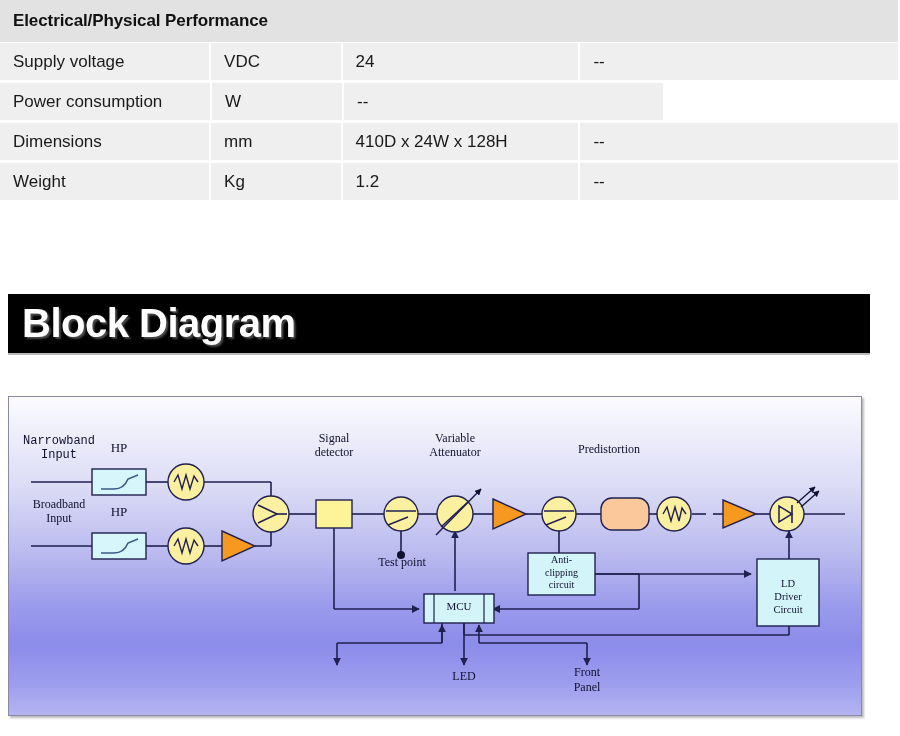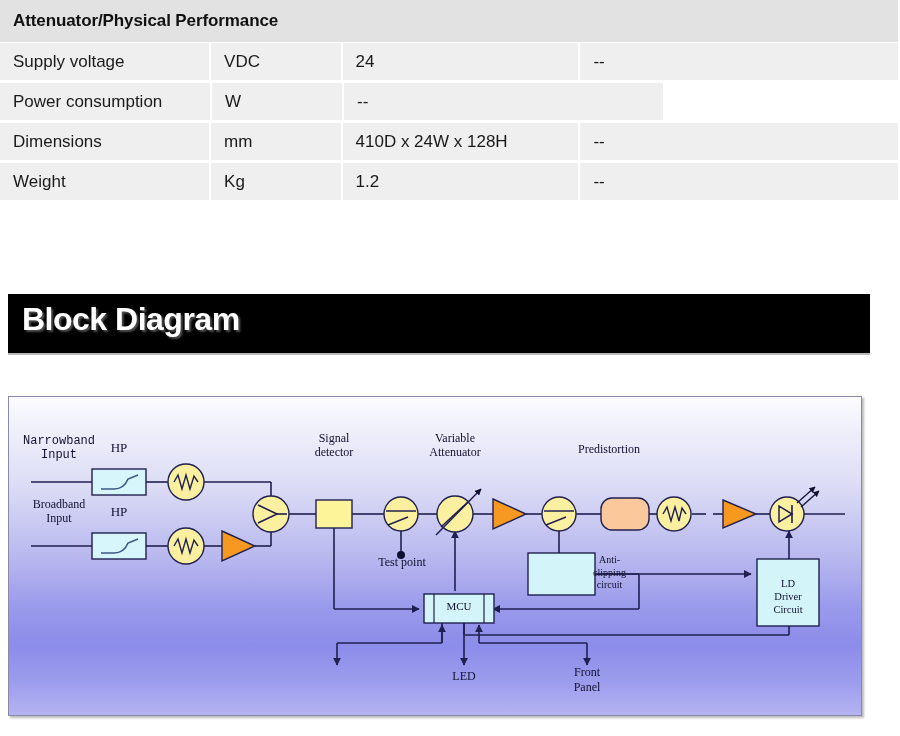--- a/index.html
+++ b/index.html
@@ -63,21 +63,21 @@
     width: 862px;
     height: 61px;
     background: #000000;
     border-bottom: 2px solid #b9b9b9;
     box-sizing: border-box;
   }
   #block-banner .banner-text {
     position: absolute;
     left: 14px;
     top: 7px;
-    font-size: 32px;
+    font-size: 40px;
     font-weight: bold;
     color: #ffffff;
     letter-spacing: -0.5px;
     text-shadow: 2px 2px 2px rgba(90,90,90,0.85);
   }
 
   
   #diagram-frame {
     position: absolute;
     left: 8px;
@@ -101,21 +101,21 @@
   #diagram-svg {
     position: absolute;
     left: 0;
     top: 0;
   }
 </style>
 </head>
 <body>
 
 <div id="spec-table">
-  <div class="spec-header">Attenuator/Physical Performance</div>
+  <div class="spec-header">Electrical/Physical Performance</div>
 
   <div class="spec-row">
     <div class="spec-cell c0">Supply voltage</div>
     <div class="spec-cell c1">VDC</div>
     <div class="spec-cell c2">24</div>
     <div class="spec-cell c3">--</div>
   </div>
 
   <div class="spec-row">
     <div class="spec-cell c0">Power consumption</div>
@@ -324,21 +324,21 @@
 
   <div style="position:absolute;left:400px;top:34px;width:92px;text-align:center;font-family:'Liberation Serif',serif;font-size:12px;color:#101030;line-height:14px;">
     <span>Variable</span><br>
     <span>Attenuator</span>
   </div>
 
   <div style="position:absolute;left:530px;top:45px;width:140px;text-align:center;font-family:'Liberation Serif',serif;font-size:12px;color:#101030;">Predistortion</div>
 
   <div style="position:absolute;left:345px;top:158px;width:96px;text-align:center;font-family:'Liberation Serif',serif;font-size:12px;color:#101030;">Test point</div>
 
-  <div style="position:absolute;left:519px;top:157px;width:67px;text-align:center;font-family:'Liberation Serif',serif;font-size:10px;color:#101030;line-height:12.5px;padding-left:48px;">
+  <div style="position:absolute;left:519px;top:157px;width:67px;text-align:center;font-family:'Liberation Serif',serif;font-size:10px;color:#101030;line-height:12.5px;">
     <span>Anti-</span><br>
     <span>clipping</span><br>
     <span>circuit</span>
   </div>
 
   <div style="position:absolute;left:748px;top:180px;width:62px;text-align:center;font-family:'Liberation Serif',serif;font-size:10.5px;color:#101030;line-height:13px;">
     <span>LD</span><br>
     <span>Driver</span><br>
     <span>Circuit</span>
   </div>

